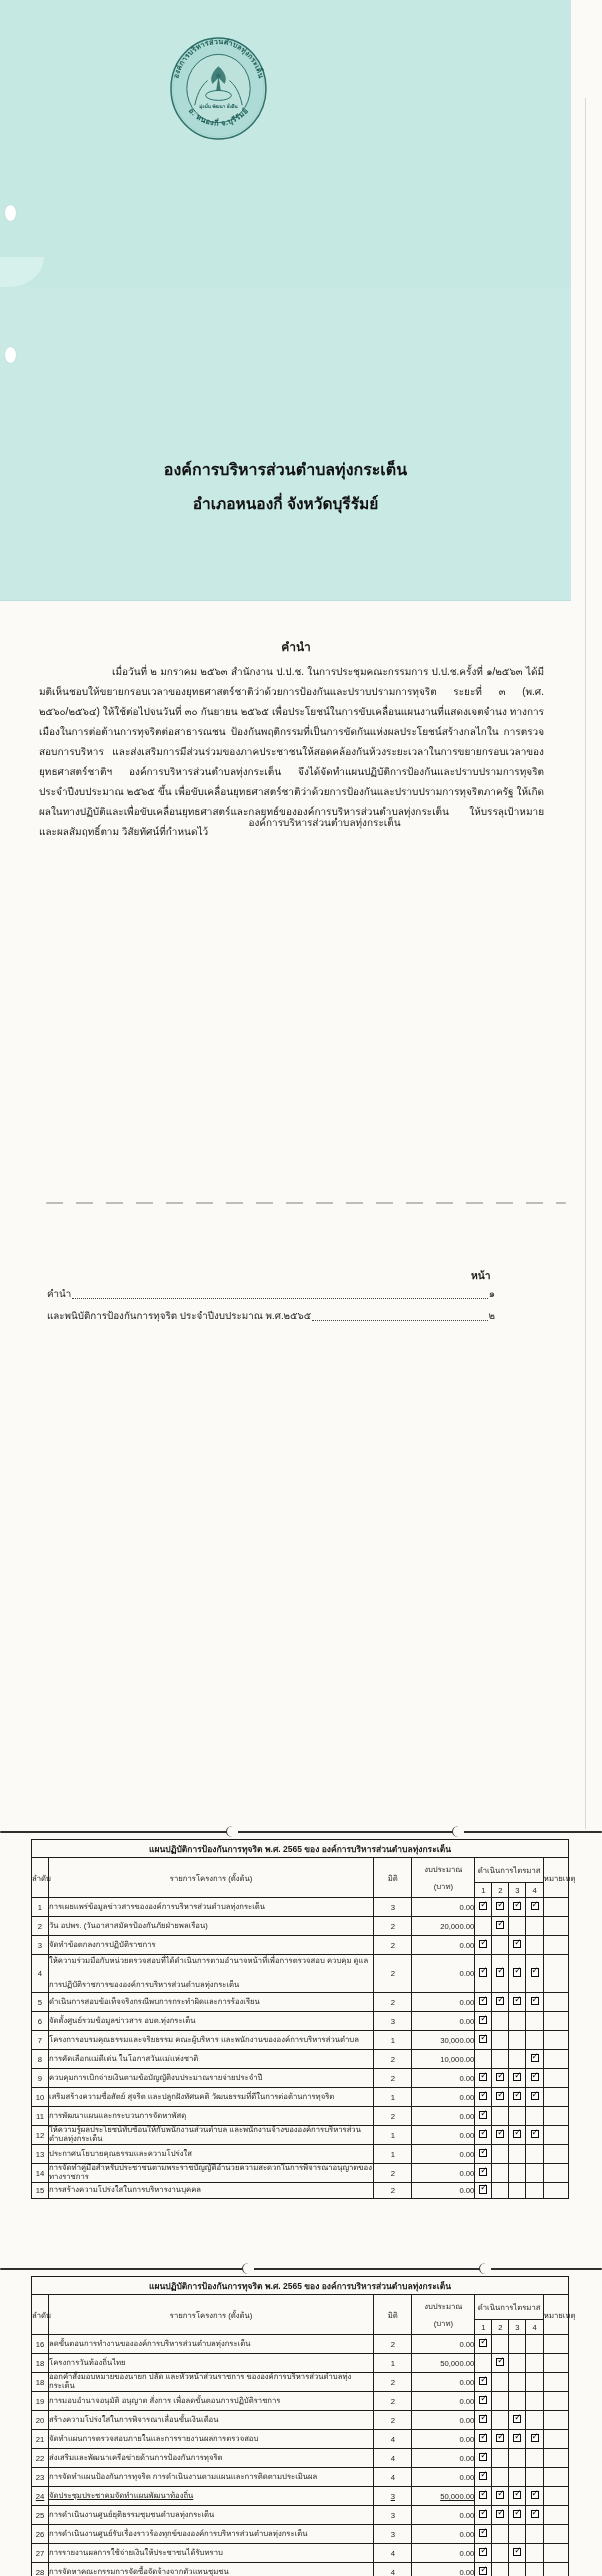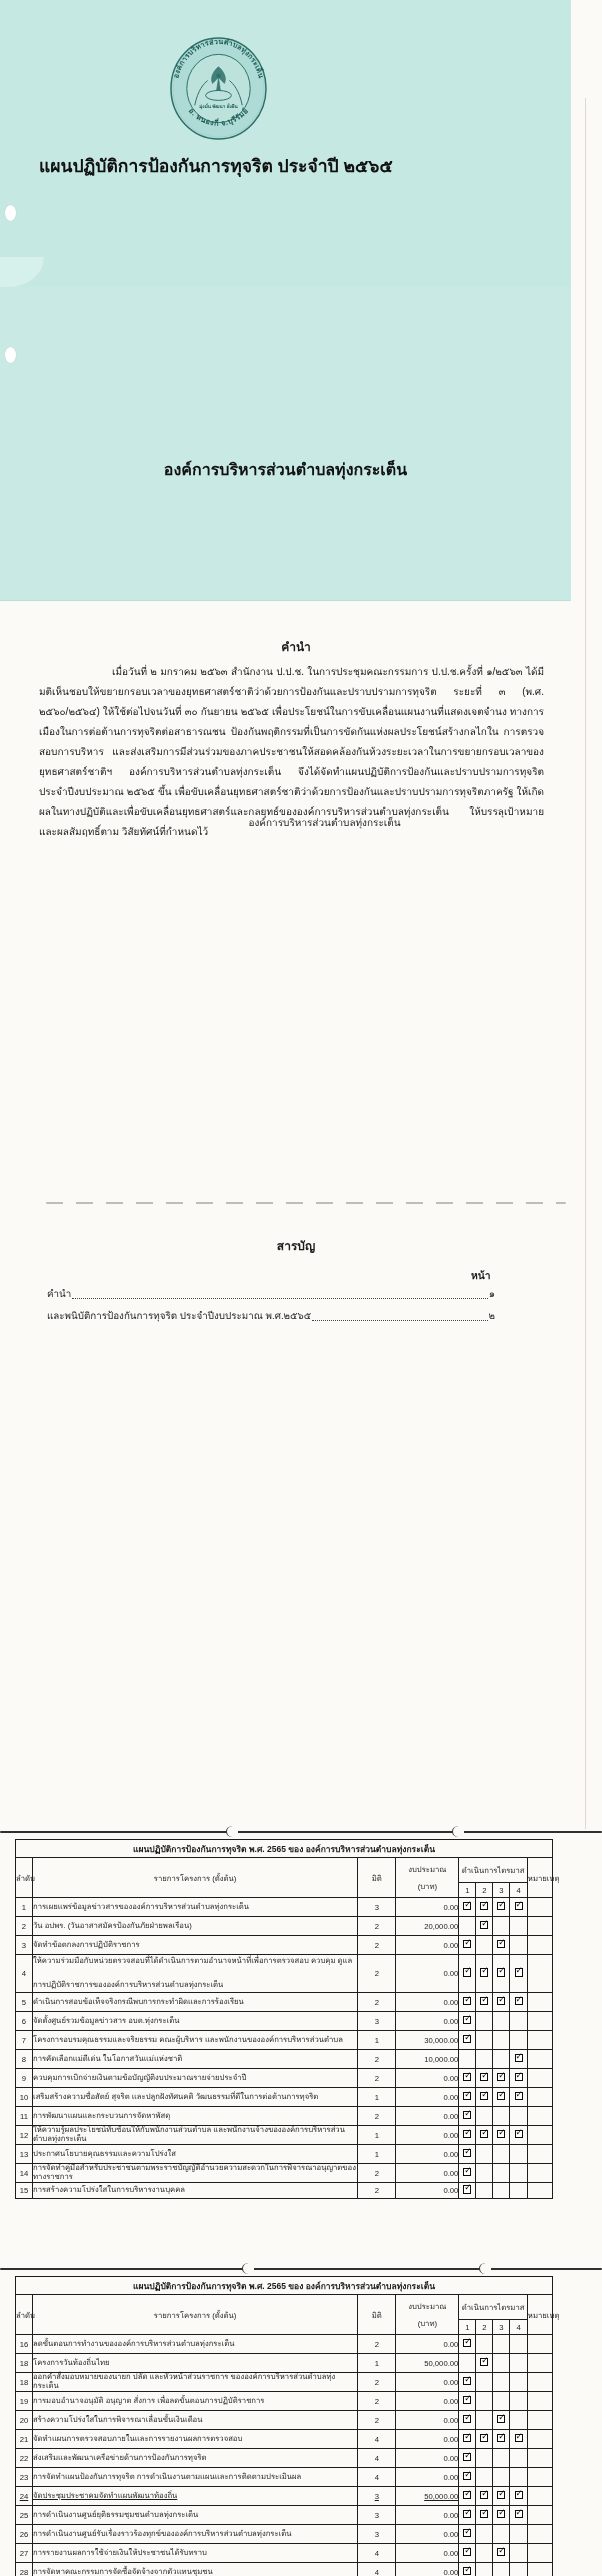--- a/index.html
+++ b/index.html
@@ -27,21 +27,21 @@
   
   .h-center{width:592px;text-align:center;font-weight:bold;font-size:12px;}
   .preface-body{width:505px;font-size:10px;line-height:20px;text-align:justify;text-indent:73px;color:#161616;}
   .signature{width:185px;text-align:center;font-size:10px;}
   .toc-page-label{font-size:10.3px;font-weight:bold;}
   .toc-entry{position:absolute;left:47px;width:448px;display:flex;align-items:flex-end;font-size:9.8px;}
   .toc-entry .lbl{white-space:nowrap;}
   .toc-entry .dots{flex:1;border-bottom:1px dotted #444;margin:0 1px 2.1px 1px;height:0.5px;}
   .toc-entry .pg{white-space:nowrap;}
   
-  .tablepage{position:absolute;left:15px;width:539px;}
+  .tablepage{position:absolute;left:31px;width:539px;}
   table.plan{border-collapse:collapse;width:538px;table-layout:fixed;}
   table.plan th,table.plan td{border:0.8px solid #1d1d1d;padding:0;font-size:7.7px;font-weight:normal;vertical-align:middle;}
   table.plan .title-cell{font-size:8.5px;font-weight:bold;height:17px;text-align:center;border-bottom:0.8px solid #1d1d1d;}
   table.plan thead th{text-align:center;}
   .th-grp{height:24px;font-size:8px;}
   .th-q{height:14px;font-size:7.7px;}
   td.c-no{text-align:center;color:#222;}
   td.c-item{padding:1px 3.1px 2.1px 4.1px;line-height:8.8px;}
   td.c-item .l2{margin-top:15px;}
   td.c-dim{text-align:center;}
@@ -73,42 +73,41 @@
     <g fill="#2e6f69" stroke="#2e6f69">
       <path d="M100 62 C 90 70, 82 84, 88 96 C 94 90, 98 86, 100 84 C 102 86, 106 90, 112 96 C 118 84, 110 70, 100 62 Z" fill-opacity=".85"></path>
       <path d="M100 84 L 96 110 L 104 110 Z" fill-opacity=".9"></path>
       <circle cx="100" cy="80" r="4"></circle>
     </g>
     <ellipse cx="100" cy="120" rx="26" ry="10" fill="none" stroke="#2e6f69" stroke-width="2"></ellipse>
     <path d="M 52 140 C 58 110, 70 96, 78 90" fill="none" stroke="#2e6f69" stroke-width="2"></path>
     <path d="M 148 140 C 142 110, 130 96, 122 90" fill="none" stroke="#2e6f69" stroke-width="2"></path>
     <text x="100" y="146" font-size="9.5" fill="#1e5c56" text-anchor="middle" font-weight="bold">มุ่งมั่น พัฒนา ยั่งยืน</text>
   </svg>
-  <div class="abs cover-title" style="left:39px;top:152px;">แผนปฏิบัติการป้องกันการทุจริต ประจำปี ๒๕๖๕</div>
   <div class="hole" style="left:5.2px;top:205px;"></div>
 </div>
 
 <div class="abs cover-b" style="left:0;top:287px;width:571px;height:314px;">
   <div class="hole" style="left:5.2px;top:60px;"></div>
   <div class="abs cover-org" style="left:0;top:170px;">
     <div class="l1">องค์การบริหารส่วนตำบลทุ่งกระเต็น</div>
+    <div class="l2">อำเภอหนองกี่ จังหวัดบุรีรัมย์</div>
   </div>
 </div>
 
 <div class="edge-v" style="left:585px;top:98px;height:1731px;"></div>
 
 <div class="abs" style="left:0;top:601px;width:602px;height:603px;">
   <div class="abs h-center" style="left:0;top:36px;">คำนำ</div>
   <div class="abs preface-body" style="left:39px;top:61px;">เมื่อวันที่ ๒ มกราคม ๒๕๖๓ สำนักงาน ป.ป.ช. ในการประชุมคณะกรรมการ ป.ป.ช.ครั้งที่ ๑/๒๕๖๓ ได้มีมติเห็นชอบให้ขยายกรอบเวลาของยุทธศาสตร์ชาติว่าด้วยการป้องกันและปราบปรามการทุจริต ระยะที่ ๓ (พ.ศ. ๒๕๖๐/๒๕๖๔) ให้ใช้ต่อไปจนวันที่ ๓๐ กันยายน ๒๕๖๕ เพื่อประโยชน์ในการขับเคลื่อนแผนงานที่แสดงเจตจำนง ทางการเมืองในการต่อต้านการทุจริตต่อสาธารณชน ป้องกันพฤติกรรมที่เป็นการขัดกันแห่งผลประโยชน์สร้างกลไกใน การตรวจสอบการบริหาร และส่งเสริมการมีส่วนร่วมของภาคประชาชนให้สอดคล้องกันห้วงระยะเวลาในการขยายกรอบเวลาของยุทธศาสตร์ชาติฯ องค์การบริหารส่วนตำบลทุ่งกระเต็น จึงได้จัดทำแผนปฏิบัติการป้องกันและปราบปรามการทุจริตประจำปีงบประมาณ ๒๕๖๕ ขึ้น  เพื่อขับเคลื่อนยุทธศาสตร์ชาติว่าด้วยการป้องกันและปราบปรามการทุจริตภาครัฐ ให้เกิดผลในทางปฏิบัติและเพื่อขับเคลื่อนยุทธศาสตร์และกลยุทธ์ขององค์การบริหารส่วนตำบลทุ่งกระเต็น ให้บรรลุเป้าหมายและผลสัมฤทธิ์ตาม วิสัยทัศน์ที่กำหนดไว้</div>
   <div class="abs signature" style="left:232px;top:214px;">องค์การบริหารส่วนตำบลทุ่งกระเต็น</div>
   <div class="smudge" style="left:46px;top:601px;width:520px;"></div>
 </div>
 
 <div class="abs" style="left:0;top:1204px;width:602px;height:626px;">
-  <div class="abs h-center" style="left:0;top:32px;">สารบัญ</div>
   <div class="abs toc-page-label" style="left:471px;top:63px;">หน้า</div>
   <div class="toc-entry" style="top:82px;">
     <span class="lbl">คำนำ</span>
     <span class="dots"></span>
     <span class="pg">๑</span>
   </div>
   <div class="toc-entry" style="top:104px;">
     <span class="lbl">และพนิบัติการป้องกันการทุจริต ประจำปีงบประมาณ พ.ศ.๒๕๖๕</span>
     <span class="dots"></span>
     <span class="pg">๒</span>

